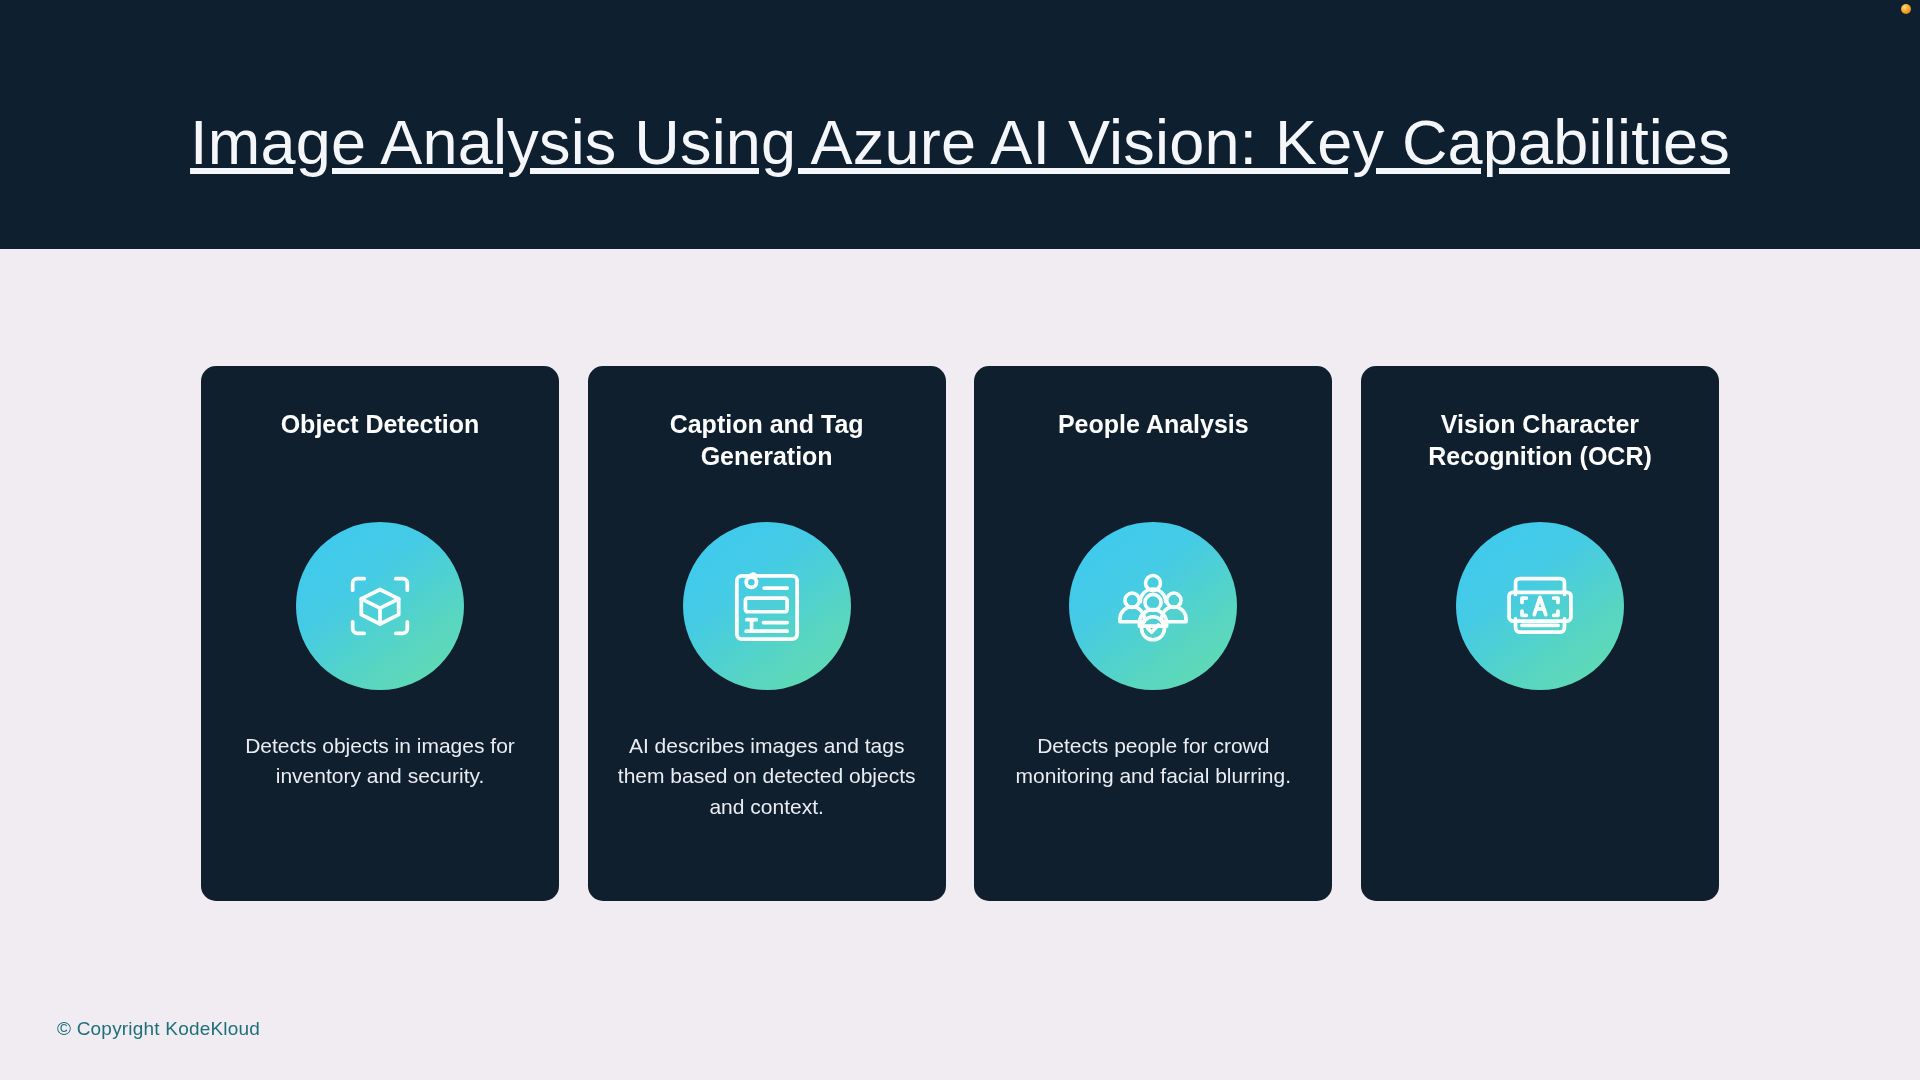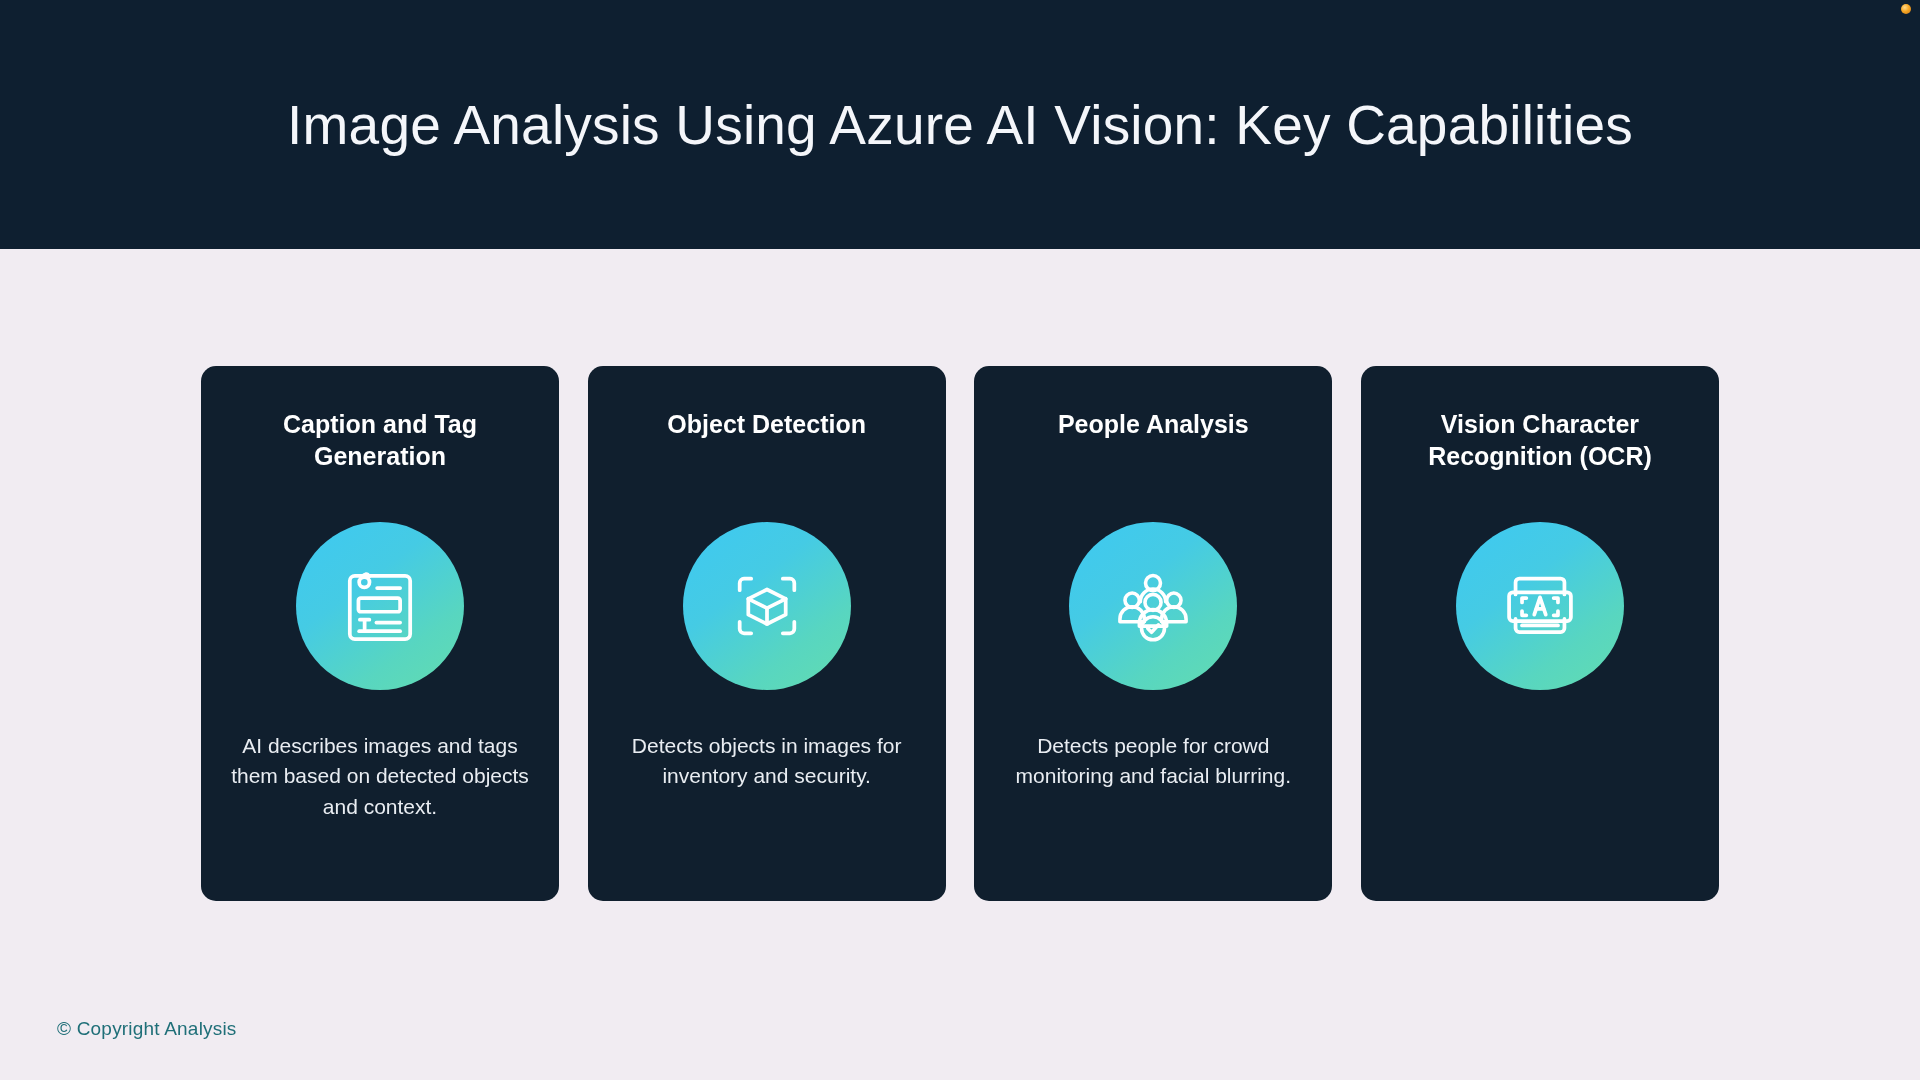--- a/index.html
+++ b/index.html
@@ -22,31 +22,32 @@
     left: 0;
     top: 0;
     width: 1920px;
     height: 249px;
     background: #0e1f30;
   }
 
   .header-title {
     position: absolute;
     left: 0;
-    top: 0;
+    top: 17px;
     width: 1920px;
     height: 249px;
     display: flex;
     align-items: center;
     justify-content: center;
     color: #f4f6fa;
-    font-size: 55px;
+    font-size: 63px;
     font-weight: 400;
     letter-spacing: 0.2px;
     white-space: nowrap;
+    text-decoration: underline;
   }
 
   .corner-dot {
     position: absolute;
     left: 1901px;
     top: 4px;
     width: 10px;
     height: 10px;
     border-radius: 50%;
     background: radial-gradient(circle at 38% 35%, #ffd98a 0%, #f5a623 45%, #c9761a 100%);
@@ -133,20 +134,38 @@
 </style>
 </head>
 <body>
 
 <div class="header">
   <div class="header-title">Image Analysis Using Azure AI Vision: Key Capabilities</div>
   <div class="corner-dot"></div>
 </div>
 
 <div class="cards">
+
+  <div class="card">
+    <div class="card-title">Object Detection</div>
+    <div class="card-icon-wrap">
+      <div class="icon-circle">
+        <svg viewBox="0 0 64 64" fill="none" stroke="#ffffff" stroke-width="2.6" stroke-linecap="round" stroke-linejoin="round">
+          <path d="M13 21 v-5 a3 3 0 0 1 3 -3 h5"></path>
+          <path d="M43 13 h5 a3 3 0 0 1 3 3 v5"></path>
+          <path d="M51 43 v5 a3 3 0 0 1 -3 3 h-5"></path>
+          <path d="M21 51 h-5 a3 3 0 0 1 -3 -3 v-5"></path>
+          <path d="M32 20.5 L45 27 v11 L32 44.5 L19 38 V27 Z"></path>
+          <path d="M19 27 L32 33.5 L45 27"></path>
+          <line x1="32" y1="33.5" x2="32" y2="44.5"></line>
+        </svg>
+      </div>
+    </div>
+    <div class="card-desc">Detects objects in images for inventory and security.</div>
+  </div>
 
   <div class="card">
     <div class="card-title">Caption and Tag Generation</div>
     <div class="card-icon-wrap">
       <div class="icon-circle">
         <svg viewBox="0 0 64 64" fill="none" stroke="#ffffff" stroke-width="2.6" stroke-linecap="round" stroke-linejoin="round">
           <rect x="11" y="11" width="42" height="44" rx="3.5"></rect>
           <path d="M17.5 15.5 a3.6 3.6 0 1 1 3.6 3.6 a3.6 3.6 0 0 1 -3.6 -3.6 Z"></path>
           <path d="M19.3 12 q3.2 -4.2 5.2 -0.6"></path>
           <line x1="30" y1="19.5" x2="46" y2="19.5"></line>
@@ -154,38 +173,20 @@
           <path d="M18 41.5 h6.6 M21.3 41.5 v6.5"></path>
           <line x1="29.5" y1="43.5" x2="46" y2="43.5"></line>
           <line x1="17.5" y1="49.5" x2="46" y2="49.5"></line>
         </svg>
       </div>
     </div>
     <div class="card-desc">AI describes images and tags them based on detected objects and context.</div>
   </div>
 
   <div class="card">
-    <div class="card-title">Object Detection</div>
-    <div class="card-icon-wrap">
-      <div class="icon-circle">
-        <svg viewBox="0 0 64 64" fill="none" stroke="#ffffff" stroke-width="2.6" stroke-linecap="round" stroke-linejoin="round">
-          <path d="M13 21 v-5 a3 3 0 0 1 3 -3 h5"></path>
-          <path d="M43 13 h5 a3 3 0 0 1 3 3 v5"></path>
-          <path d="M51 43 v5 a3 3 0 0 1 -3 3 h-5"></path>
-          <path d="M21 51 h-5 a3 3 0 0 1 -3 -3 v-5"></path>
-          <path d="M32 20.5 L45 27 v11 L32 44.5 L19 38 V27 Z"></path>
-          <path d="M19 27 L32 33.5 L45 27"></path>
-          <line x1="32" y1="33.5" x2="32" y2="44.5"></line>
-        </svg>
-      </div>
-    </div>
-    <div class="card-desc">Detects objects in images for inventory and security.</div>
-  </div>
-
-  <div class="card">
     <div class="card-title">People Analysis</div>
     <div class="card-icon-wrap">
       <div class="icon-circle">
         <svg viewBox="0 0 64 64" fill="none" stroke="#ffffff" stroke-width="2.5" stroke-linecap="round" stroke-linejoin="round">
 
           <circle cx="32" cy="16" r="5.2"></circle>
           <path d="M23.2 29 a8.8 8.8 0 0 1 17.6 0"></path>
 
           <circle cx="17.5" cy="28" r="5"></circle>
           <path d="M9 41 a8.5 8.5 0 0 1 17 0 v2 h-17 z"></path>
@@ -224,13 +225,13 @@
 
           <path d="M28 38 L32 26 L36 38"></path>
           <line x1="29.5" y1="34" x2="34.5" y2="34"></line>
         </svg>
       </div>
     </div>
   </div>
 
 </div>
 
-<div class="footer">© Copyright Analysis</div>
+<div class="footer">© Copyright KodeKloud</div>
 
 </body></html>

